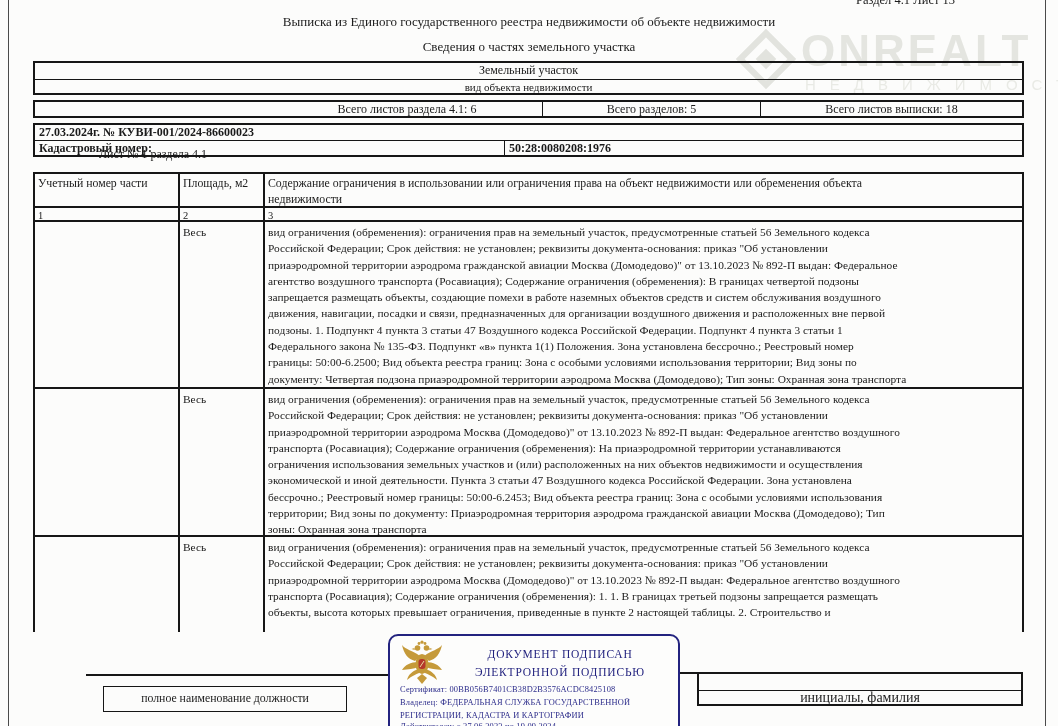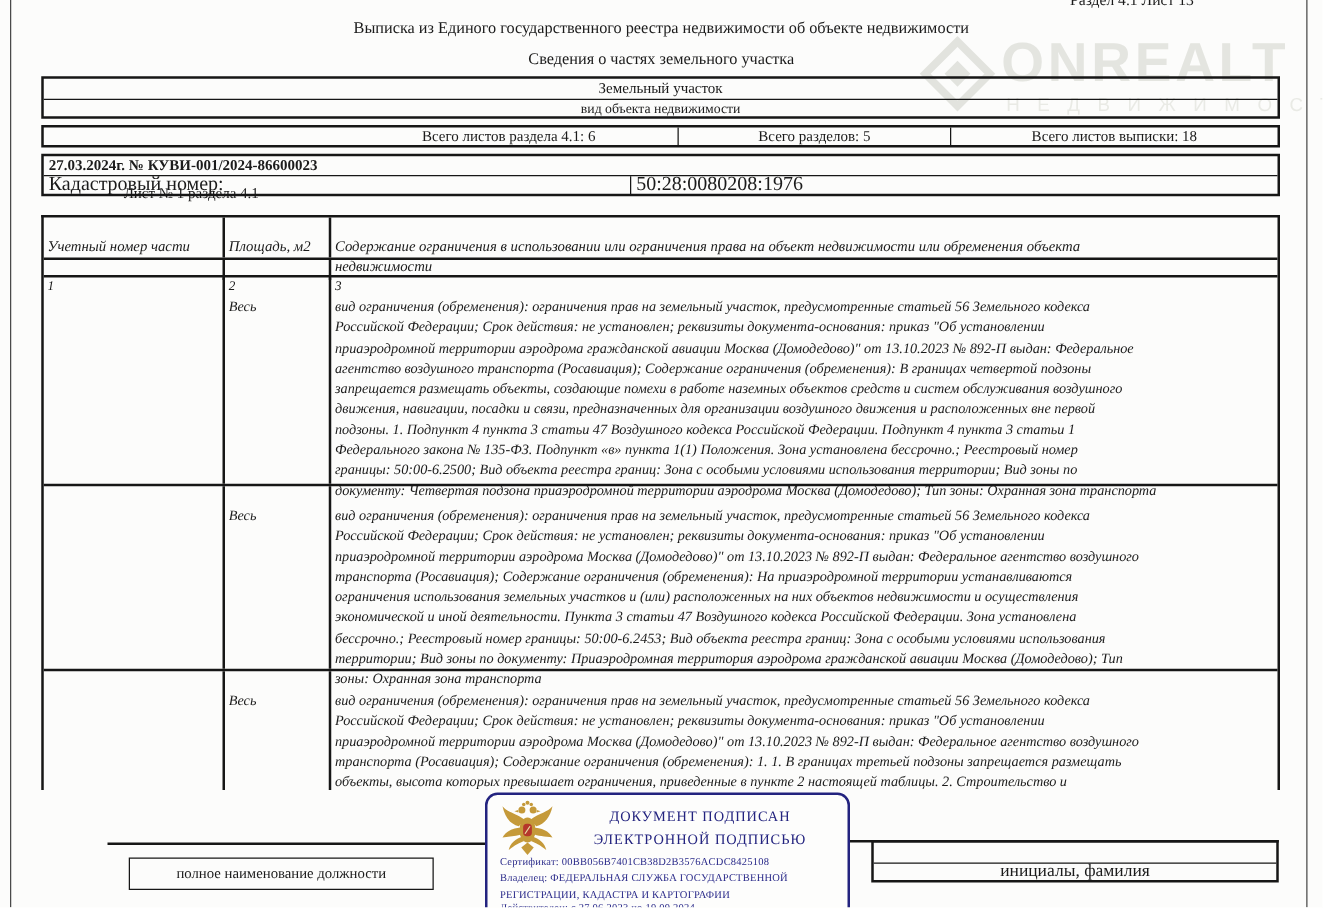--- a/index.html
+++ b/index.html
@@ -28,28 +28,28 @@
   .object-box .r1{height:16px;border-bottom:1.5px solid #161616;text-align:center;font-size:12px;line-height:15px;}
   .object-box .r2{height:14px;text-align:center;font-size:11px;line-height:14px;}
   .sheets-box{left:33px;top:100px;width:991px;height:18px;display:flex;}
   .sheets-box .c{font-size:12px;line-height:14px;text-align:center;box-sizing:border-box;}
   .sheets-box .c1{width:237px;border-right:1.5px solid #161616;margin-top:45px;}
   .sheets-box .c2{width:271px;border-right:1.5px solid #161616;}
   .sheets-box .c3{width:218px;border-right:1.5px solid #161616;}
   .sheets-box .c4{flex:1;}
   .kuvi-box{left:33px;top:123px;width:991px;height:34px;}
   .kuvi-box .r1{height:16px;border-bottom:1.5px solid #161616;font-size:12px;line-height:15px;padding-left:4px;box-sizing:border-box;font-weight:bold;}
-  .kuvi-box .r2{height:15px;display:flex;font-size:16px;line-height:14px;}
+  .kuvi-box .r2{height:15px;display:flex;font-size:12px;line-height:14px;font-weight:bold;}
   .kuvi-box .r2 .c1{width:470px;border-right:1.5px solid #161616;padding-left:4px;box-sizing:border-box;}
   .kuvi-box .r2 .c2{flex:1;padding-left:4px;}
   
   .main-table{left:33px;top:172px;width:991px;height:460px;border:2px solid #161616;border-bottom:none;}
   .tr{display:flex;box-sizing:border-box;border-bottom:2px solid #161616;}
   .tr.last{border-bottom:none;}
-  .td{box-sizing:border-box;padding:16px 4px 0 3px;font-size:11.4px;line-height:16.3px;font-style:italic;}
+  .td{box-sizing:border-box;padding:2px 4px 0 3px;font-size:11.4px;line-height:16.3px;}
   .td.c1{width:145px;border-right:2px solid #161616;}
   .td.c2{width:85px;border-right:2px solid #161616;}
   .td.c3{flex:1;white-space:pre-line;}
   .tr.head{height:34px;}
   .tr.head .td{font-size:11.8px;line-height:15.5px;}
   .tr.nums{height:14px;}
   .tr.nums .td{font-size:10.5px;line-height:11px;}
   .tr.rowA{height:167px;}
   .tr.rowB{height:148px;}
   .tr.rowC{height:95px;}

